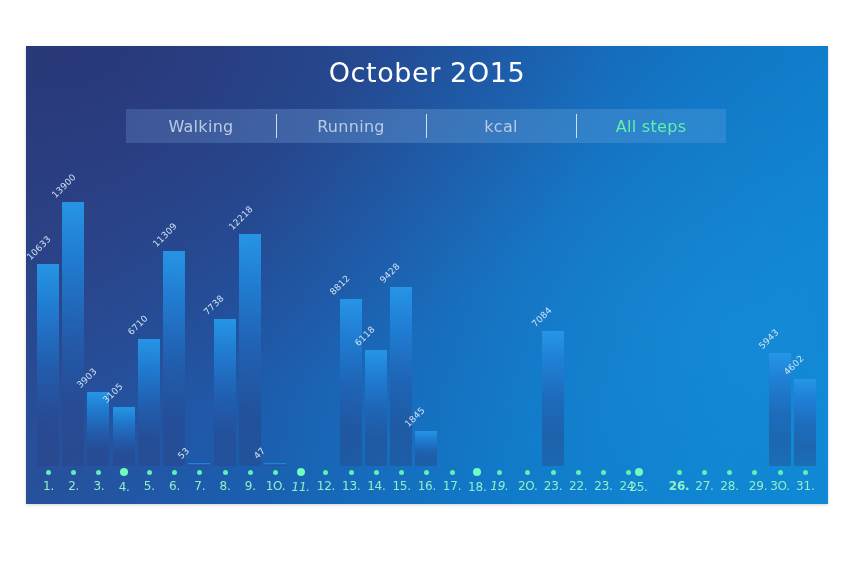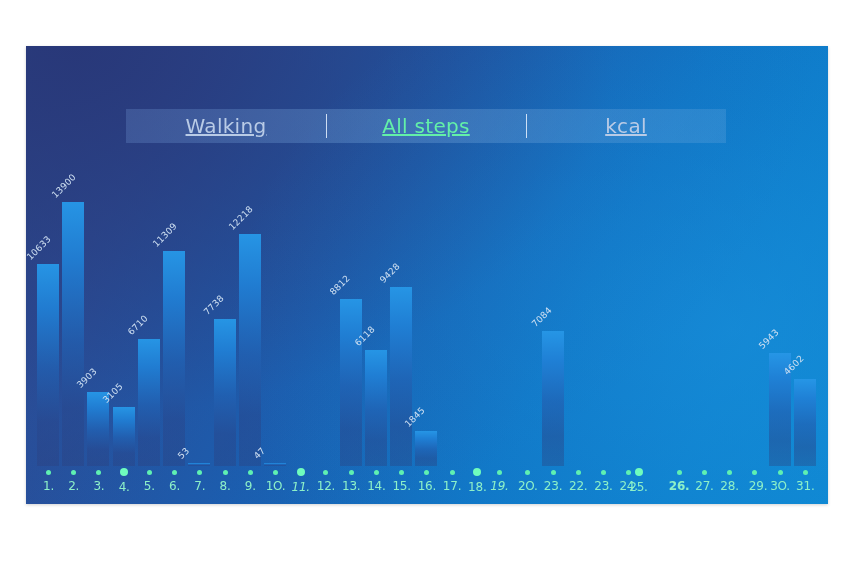--- a/index.html
+++ b/index.html
@@ -67,27 +67,26 @@
     height: 34px;
     display: flex;
     align-items: stretch;
     background: linear-gradient(90deg, rgba(120,160,220,0.26) 0%, rgba(130,180,230,0.30) 45%, rgba(120,175,225,0.24) 100%);
   }
   .tab {
     flex: 1 1 0;
     display: flex;
     align-items: center;
     justify-content: center;
-    font-size: 20px;
+    font-size: 16px;
     color: #b9cbe6;
     letter-spacing: 0.3px;
     position: relative;
     cursor: pointer;
     font-family: "DejaVu Sans", sans-serif;
-    text-decoration: underline;
   }
   .tab + .tab::before {
     content: "";
     position: absolute;
     left: 0; top: 5px;
     width: 1px; height: 24px;
     background: rgba(232,242,255,0.85);
   }
   .tab.active {
     color: #63f0a8;
@@ -172,30 +171,34 @@
   }
 </style>
 </head>
 <body>
 
 <div id="stage">
 
   <div id="panel">
     <div id="panel-sheen"></div>
 
+    <div id="title">October 2O15</div>
 
     <div id="tabbar">
         <div class="tab">
           <span>Walking</span>
         </div>
+        <div class="tab">
+          <span>Running</span>
+        </div>
+        <div class="tab">
+          <span>kcal</span>
+        </div>
         <div class="tab active">
           <span>All steps</span>
-        </div>
-        <div class="tab">
-          <span>kcal</span>
         </div>
       </div>
 
     <div id="chart">
       <div id="plot">
           <div class="bar-slot" style="left: 0px;">
             <div class="bar" style="height: 201.951px;"></div>
             <div class="bar-label" style="bottom: 203.951px;">10633</div>
           </div>
           <div class="bar-slot" style="left: 25.2258px;">

